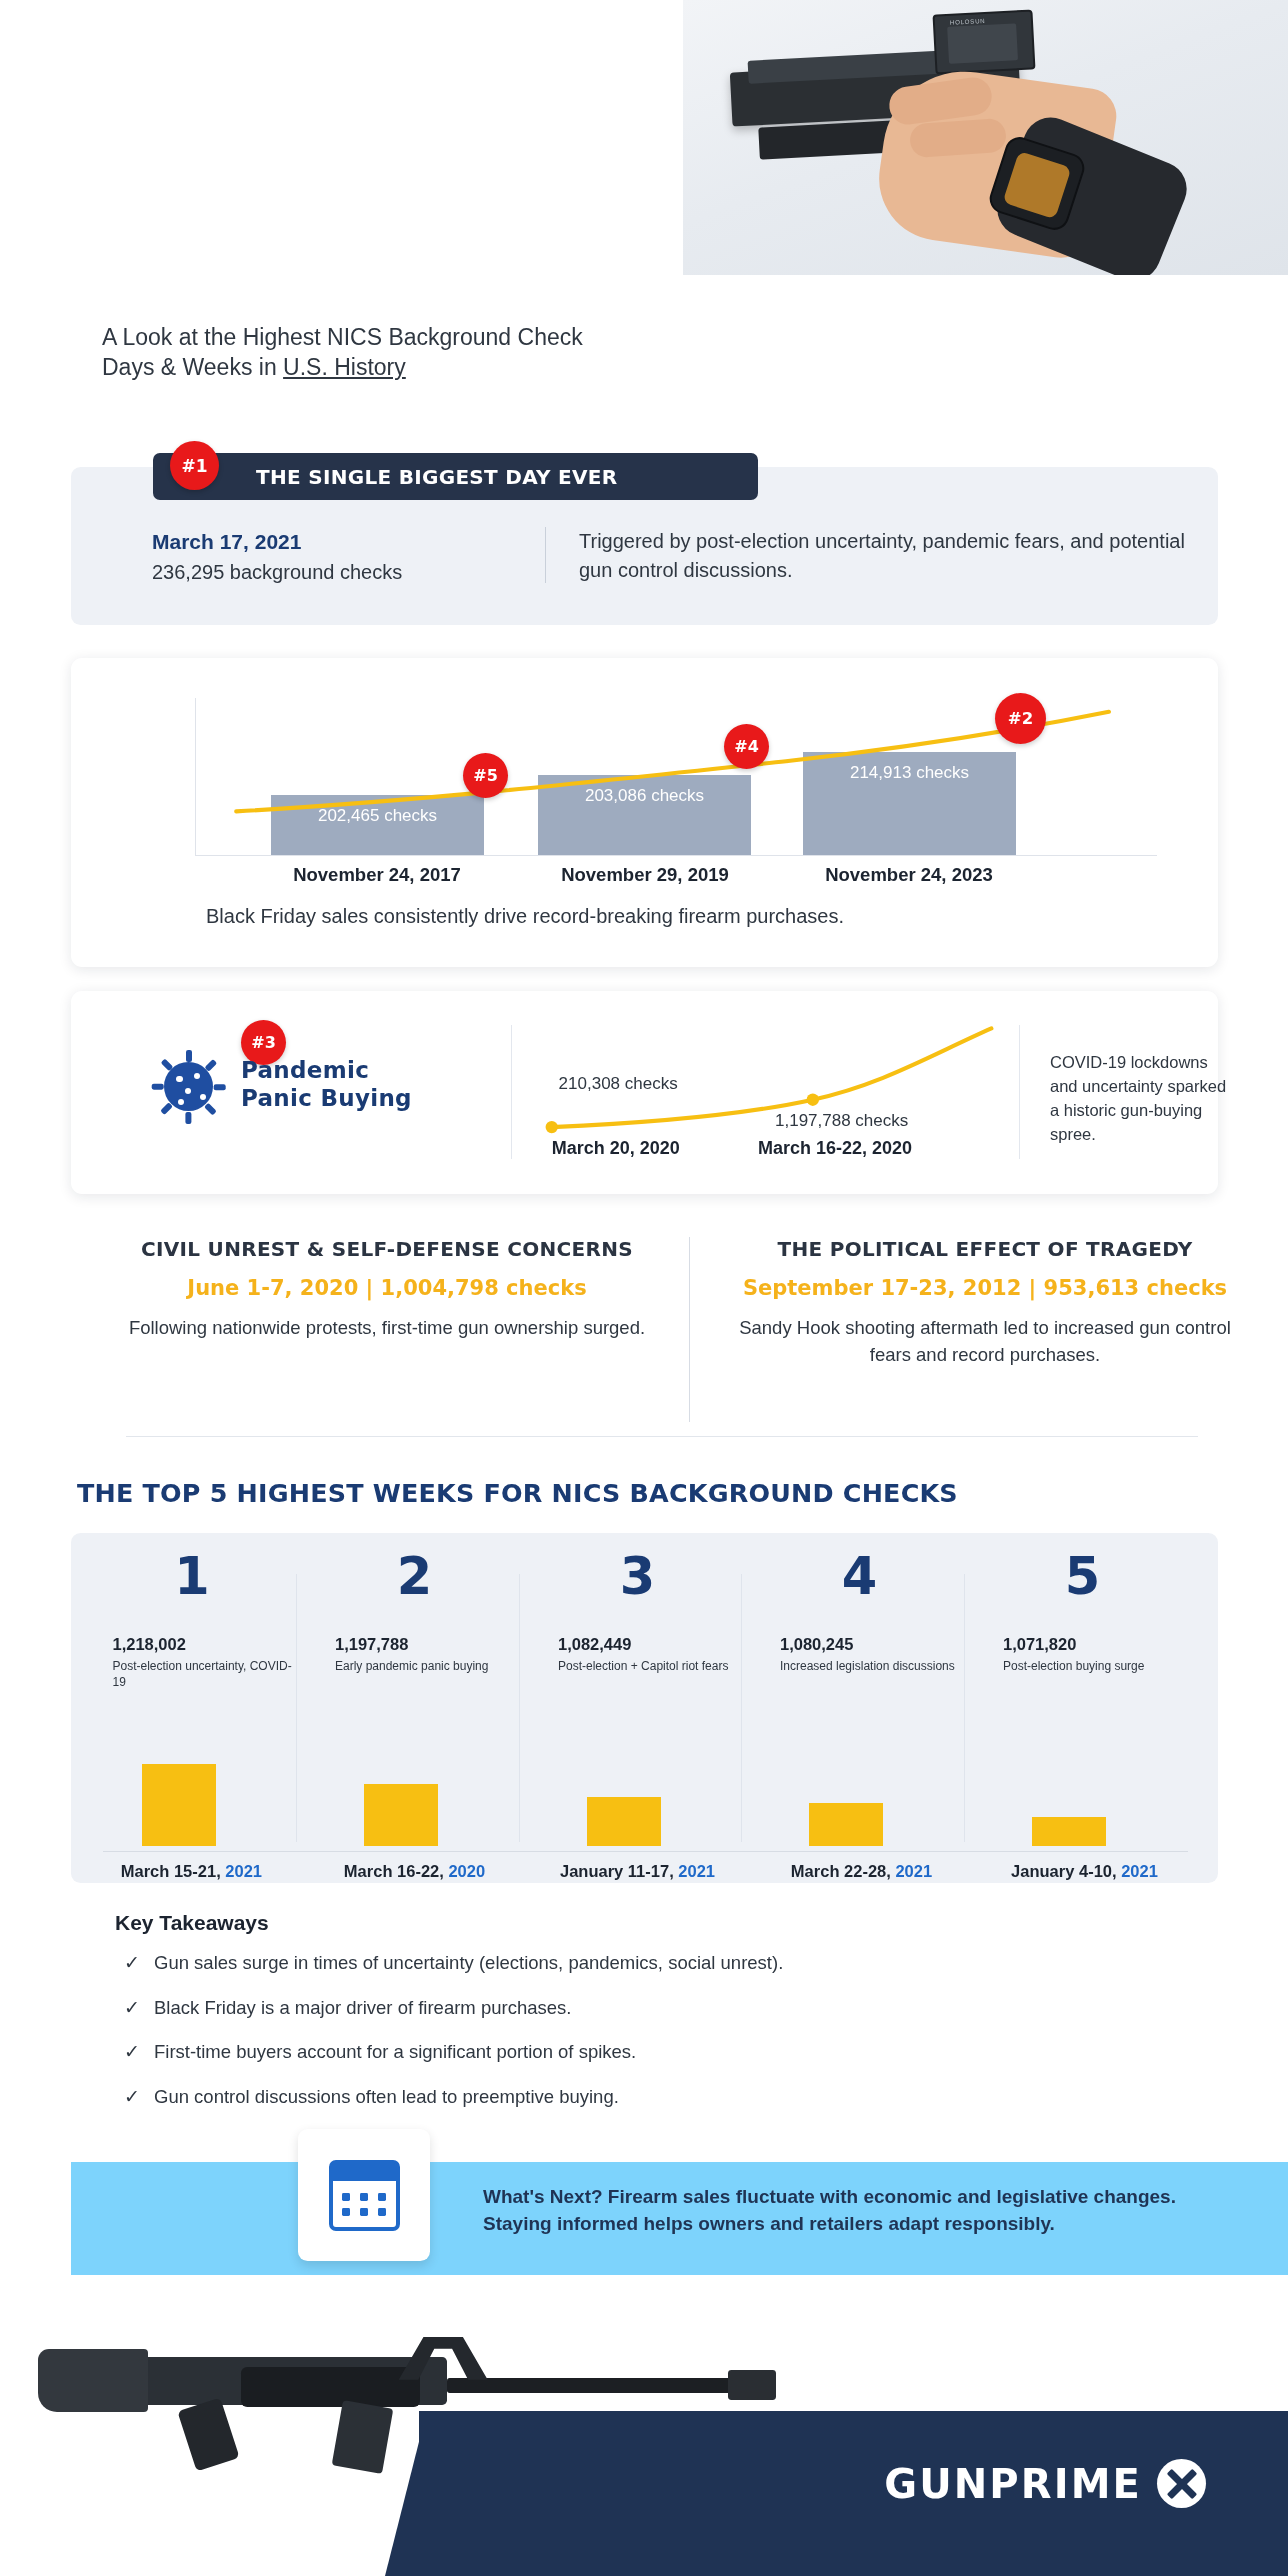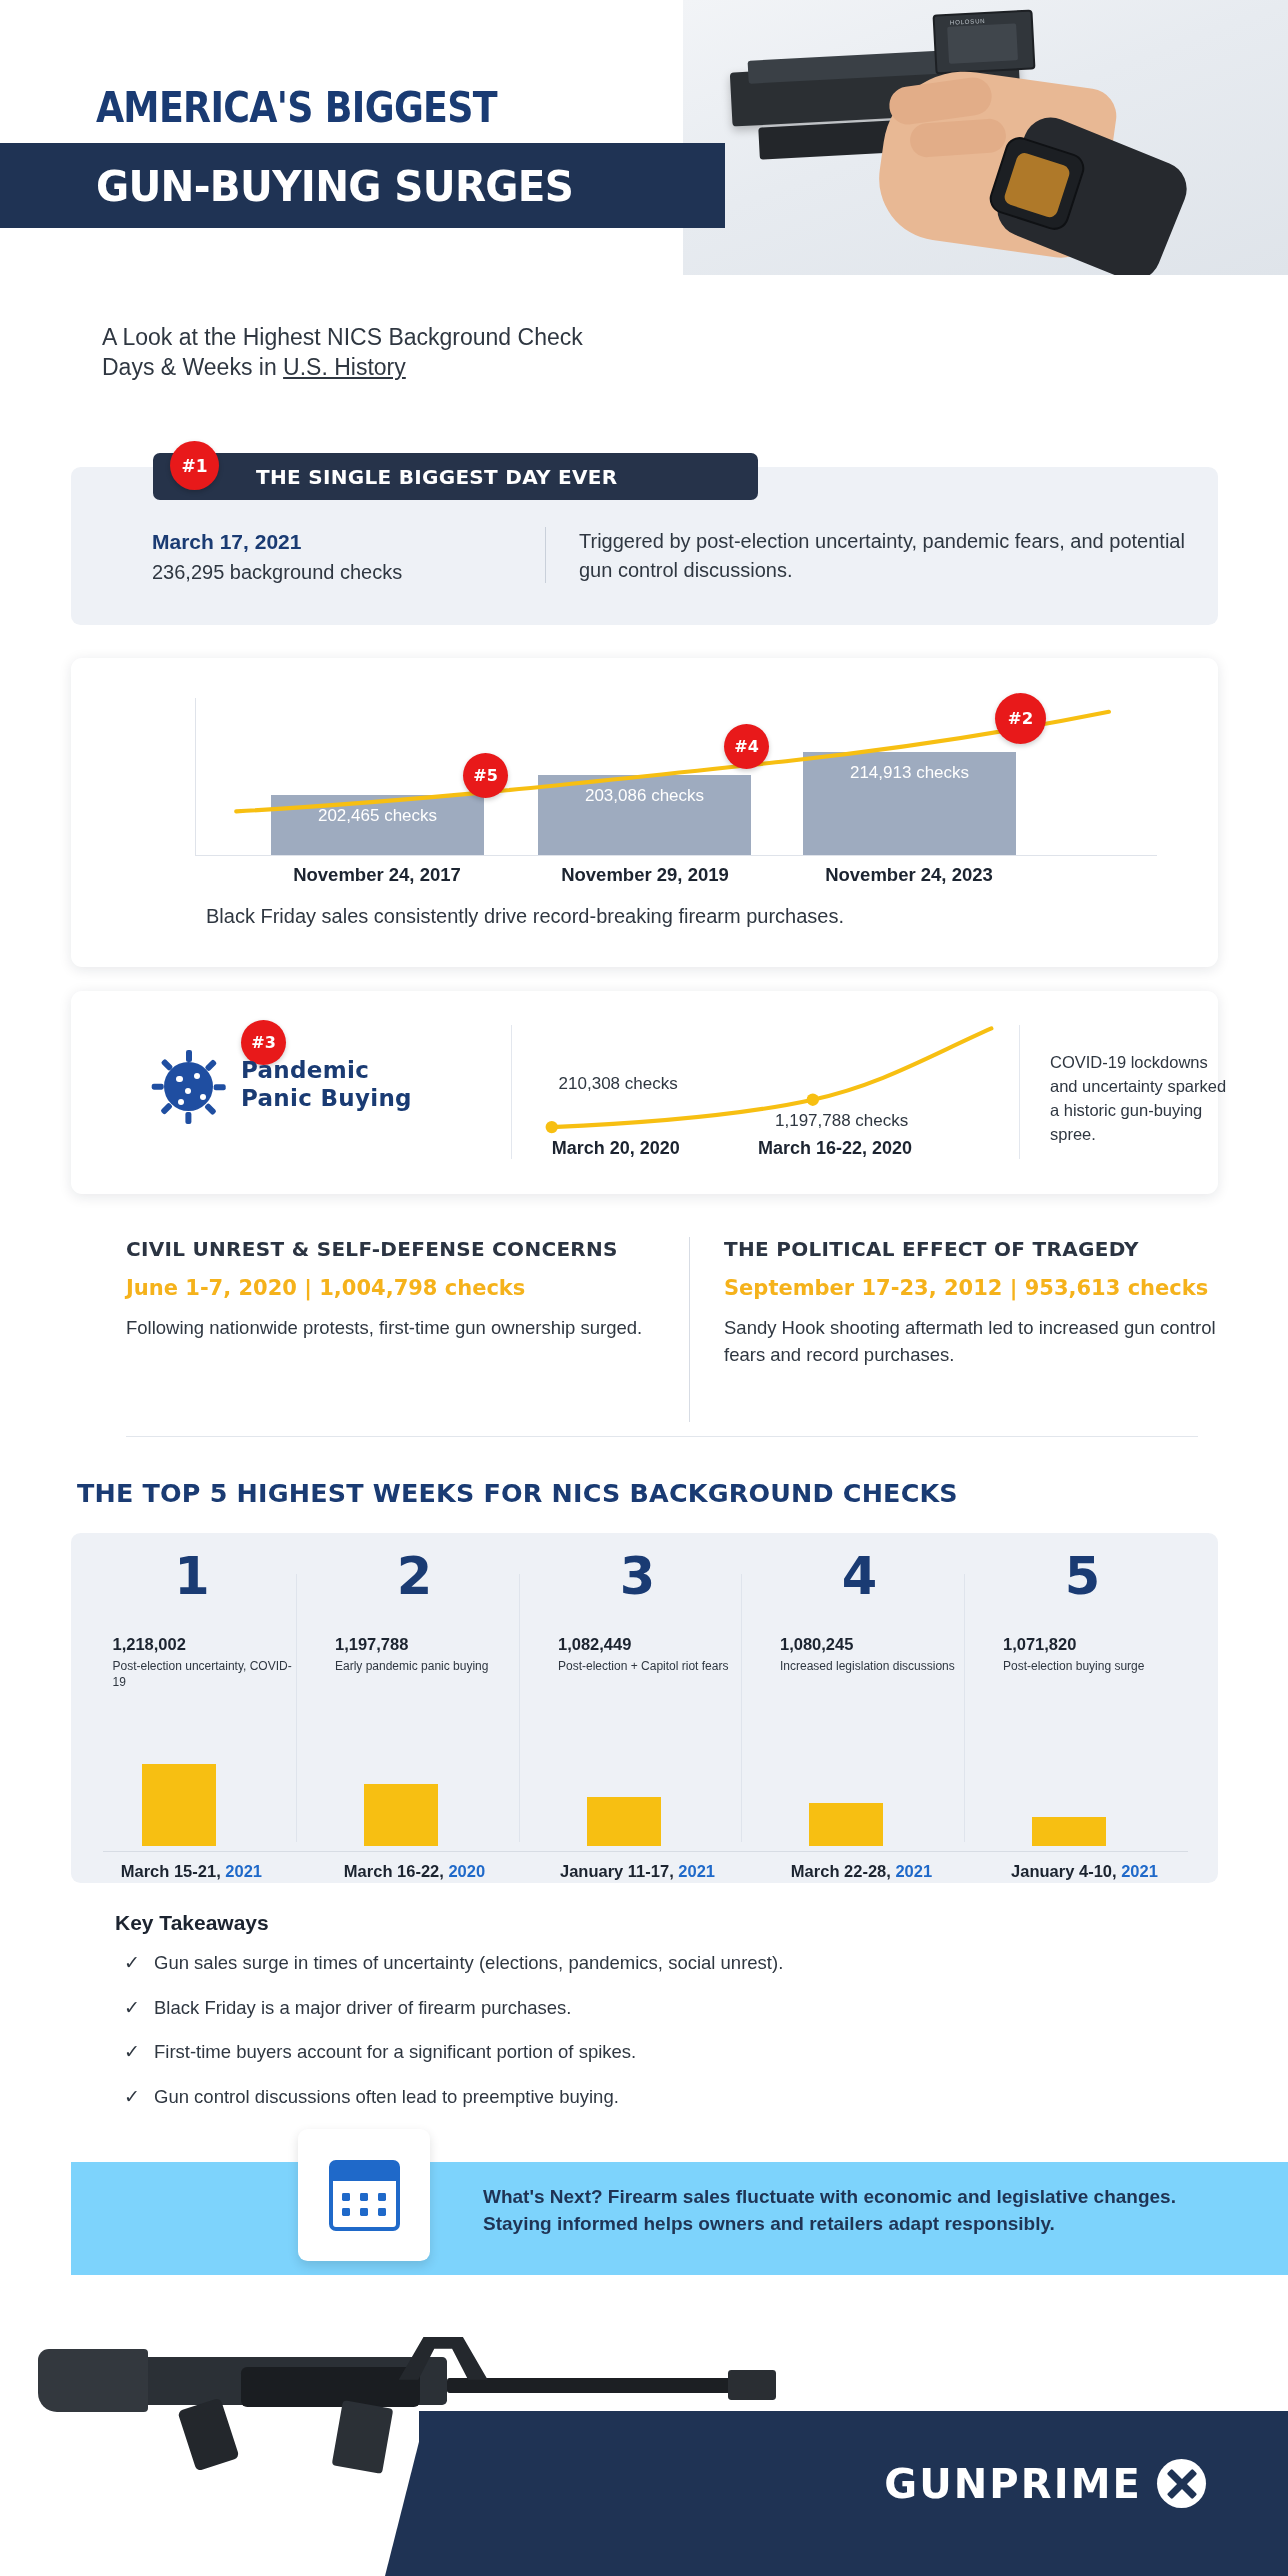--- a/index.html
+++ b/index.html
@@ -253,21 +253,21 @@
   .pan-lab2 { position: absolute; left: 220px; top: 115px; font-size: 18px; font-weight: bold; color: #1c2430; }
   .pan-note {
     position: absolute; left: 979px; top: 60px; width: 179px;
     font-size: 16.5px; color: #2f3741; line-height: 1.45;
   }
 
   
   .two-col { position: absolute; left: 71px; top: 1230px; width: 1147px; height: 213px; }
   .tc-divider { position: absolute; left: 618px; top: 6.9px; width: 1.4px; height: 185px; background: #d7dce4; }
   .tc-rule { position: absolute; left: 55px; top: 206px; width: 1072px; height: 1.4px; background: #e2e6ec; }
-  .tc-col { position: absolute; top: 6.9px; width: 522px; }
+  .tc-col { position: absolute; top: 6.9px; width: 522px; text-align: center; }
   .tc-left { left: 55px; }
   .tc-right { left: 653px; }
   .tc-head {
     font-family: "DejaVu Sans", sans-serif;
     font-weight: bold; font-size: 20px; color: #2b3442;
     text-transform: uppercase; letter-spacing: 0.3px; margin-bottom: 15px;
   }
   .tc-stat {
     font-family: "DejaVu Sans", sans-serif;
     font-weight: bold; font-size: 21px; color: #f5b21b; margin-bottom: 15px;
@@ -405,26 +405,20 @@
       </div>
       <div class="hand"></div>
       <div class="finger f1"></div>
       <div class="finger f2"></div>
       <div class="wrist"></div>
       <div class="watch">
         <div class="watch-face"></div>
       </div>
     </div>
 
-    <div class="title-wrap">
-      <div class="title-line1">America's Biggest</div>
-      <div class="title-band">
-        <div class="title-line2">Gun-Buying Surges</div>
-      </div>
-    </div>
 
     <div class="subtitle">
       <div>A Look at the Highest NICS Background Check</div>
       <div>
         <span>Days &amp; Weeks in </span><span class="underlined">U.S. History</span>
       </div>
     </div>
   </div>
 
   <div class="sec1">

